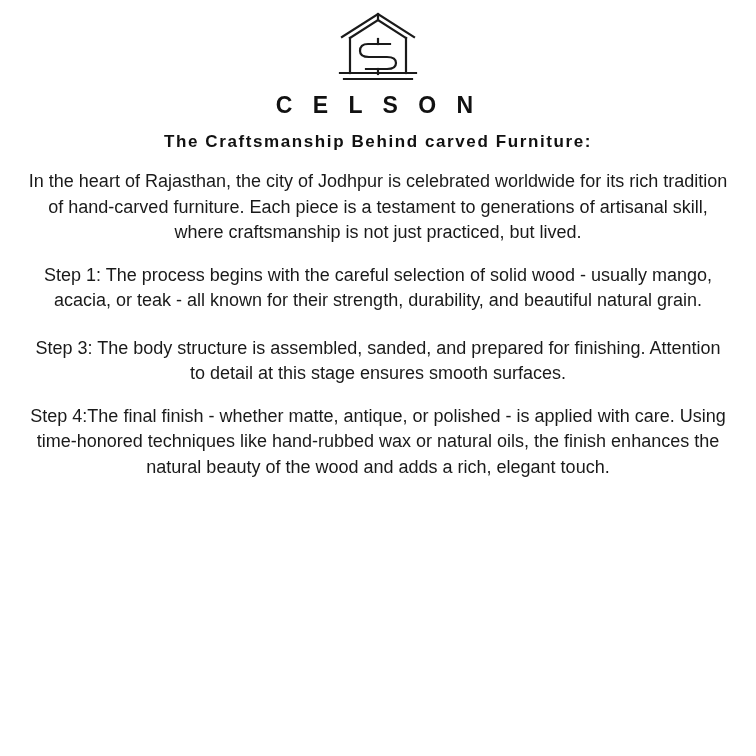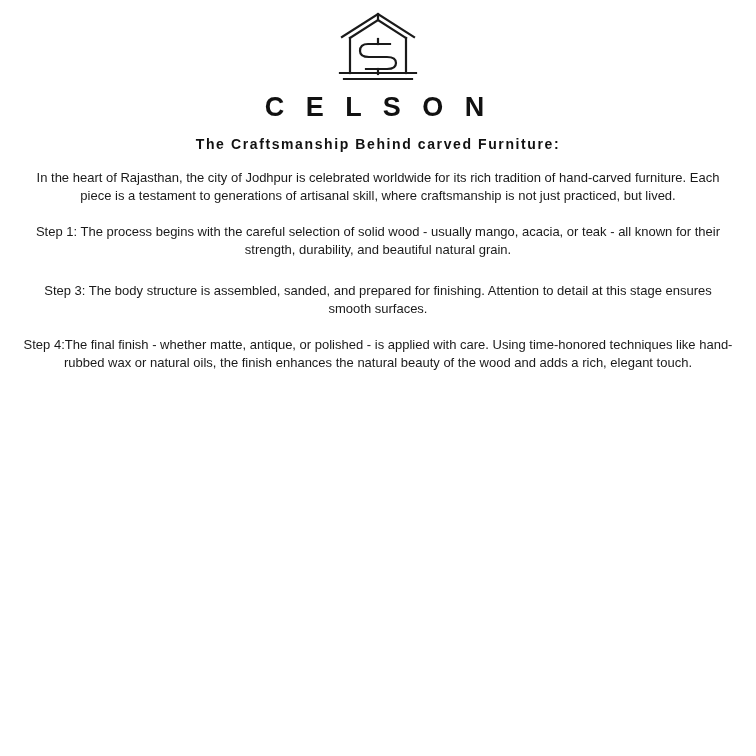--- a/index.html
+++ b/index.html
@@ -25,40 +25,40 @@
   }
   .logo-mark {
     width: 110px;
     height: 78px;
     display: flex;
     align-items: center;
     justify-content: center;
     margin-top: 2px;
   }
   .brand-name {
-    font-size: 27px;
+    font-size: 23px;
     font-weight: 700;
     letter-spacing: 7px;
     margin-top: 4px;
     text-align: center;
     color: #111;
   }
   .headline {
-    font-size: 14px;
+    font-size: 17px;
     font-weight: 700;
     letter-spacing: 1.6px;
     margin-top: 13px;
     text-align: center;
     color: #111;
     white-space: nowrap;
   }
   .body-block {
     width: 710px;
     text-align: center;
-    font-size: 13px;
+    font-size: 18px;
     line-height: 1.42;
     color: #1a1a1a;
     margin-top: 17px;
   }
   .body-block.close {
     margin-top: 22px;
   }
   .step-label {
     font-weight: 400;
   }

